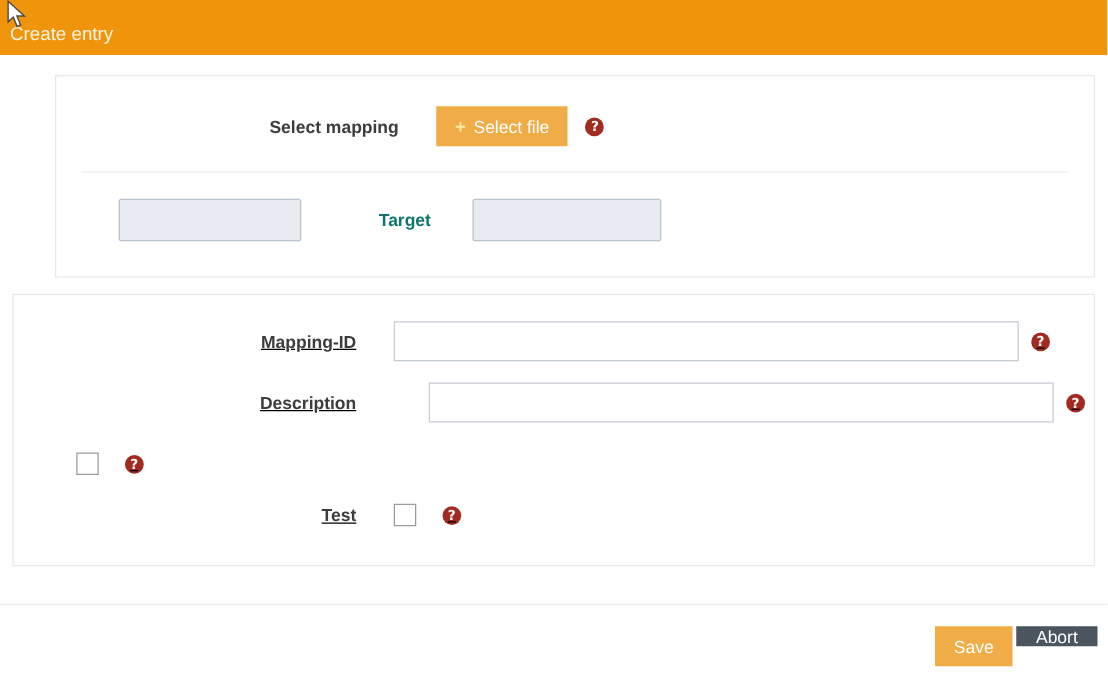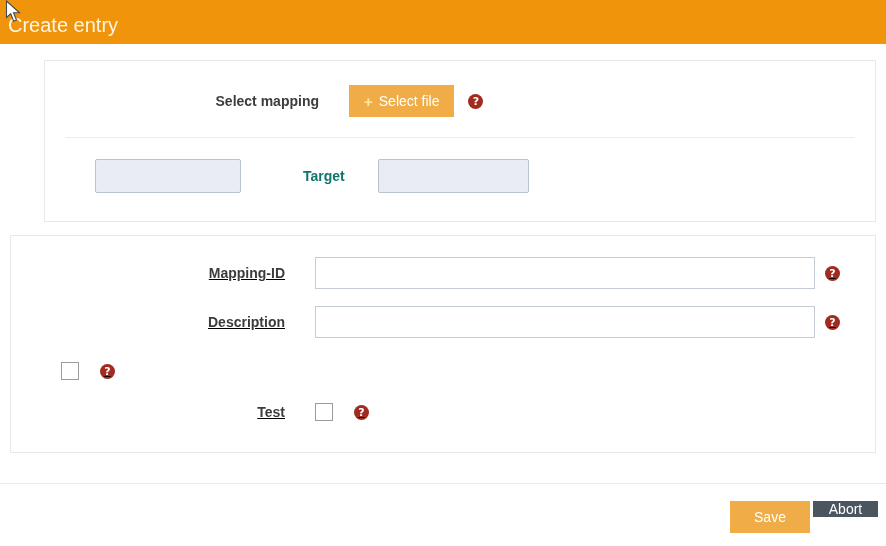--- a/index.html
+++ b/index.html
@@ -8,21 +8,21 @@
     background:#ffffff;
     font-family:"Liberation Sans", sans-serif;
     -webkit-font-smoothing:antialiased;
   }
   
   .header {
     height:44px; background:var(--header_orange);
     box-sizing:border-box; padding:0 0 9px 8px;
     display:flex; align-items:flex-end;
   }
-  .header .title { color:#fdf4e3; font-size:20px; line-height:1; }
+  .header .title { color:#fdf4e3; font-size:15px; line-height:1; }
   .cursor { position:absolute; left:5px; top:0; pointer-events:none; }
 
   
   .panel {
     margin:0 10px; background:#fff; border:1px solid #e7e8ea;
     box-sizing:border-box;
   }
   .panel1 { margin-top:16px; padding:24px 20px 28px 20px;margin-left:44px; }
   .panel2 { margin-top:13px; padding:21px 20px 31px 20px;text-decoration:underline; }
 
@@ -34,21 +34,21 @@
   .ctl { margin-left:30px; display:flex; align-items:center; }
 
   
   button {
     font-family:"Liberation Sans", sans-serif; font-size:14px;
     border:none; color:#fff; cursor:pointer; border-radius:0;
     display:inline-flex; align-items:center; justify-content:center;
   }
   .btn-file { height:32px; padding:0 15px; background:var(--button_orange); }
   .btn-file .plus { color:#ffe9a0; font-weight:bold; margin-right:6px; font-size:15px; line-height:1; }
-  .btn-save { width:80px; height:32px; background:var(--button_orange); }
+  .btn-save { width:62px; height:32px; background:var(--button_orange); }
   .btn-abort { width:65px; height:16px; background:var(--abort_gray); }
 
   
   .help {
     width:15px; height:15px; flex:none; border-radius:50%;
     background:var(--help_red); color:#fff;
     font-size:11px; font-weight:bold; line-height:15px; text-align:center;
     display:inline-block; cursor:pointer;
     font-family:"DejaVu Sans", sans-serif;
   }
@@ -76,21 +76,21 @@
   .divider { border-top:1px solid #ededee; margin:20px 0 21px 0; }
 
   
   .checkbox {
     width:18px; height:18px; box-sizing:border-box;
     border:1px solid #9b9b9b; background:#fff; flex:none; cursor:pointer;
   }
 
   
   .row-mid { margin-bottom:17px; }
-  .row-desc { margin-bottom:24px; }
+  .row-desc { margin-bottom:24px;gap:28px; }
   .row-active { margin-bottom:23px; }
 
   
   .footer-divider { border-top:1px solid #e8e9ea; margin-top:30px; }
   .footer {
     display:flex; justify-content:flex-end; gap:3px;
     padding:17px 8px 0 0;
   }
 </style>
 </head>

